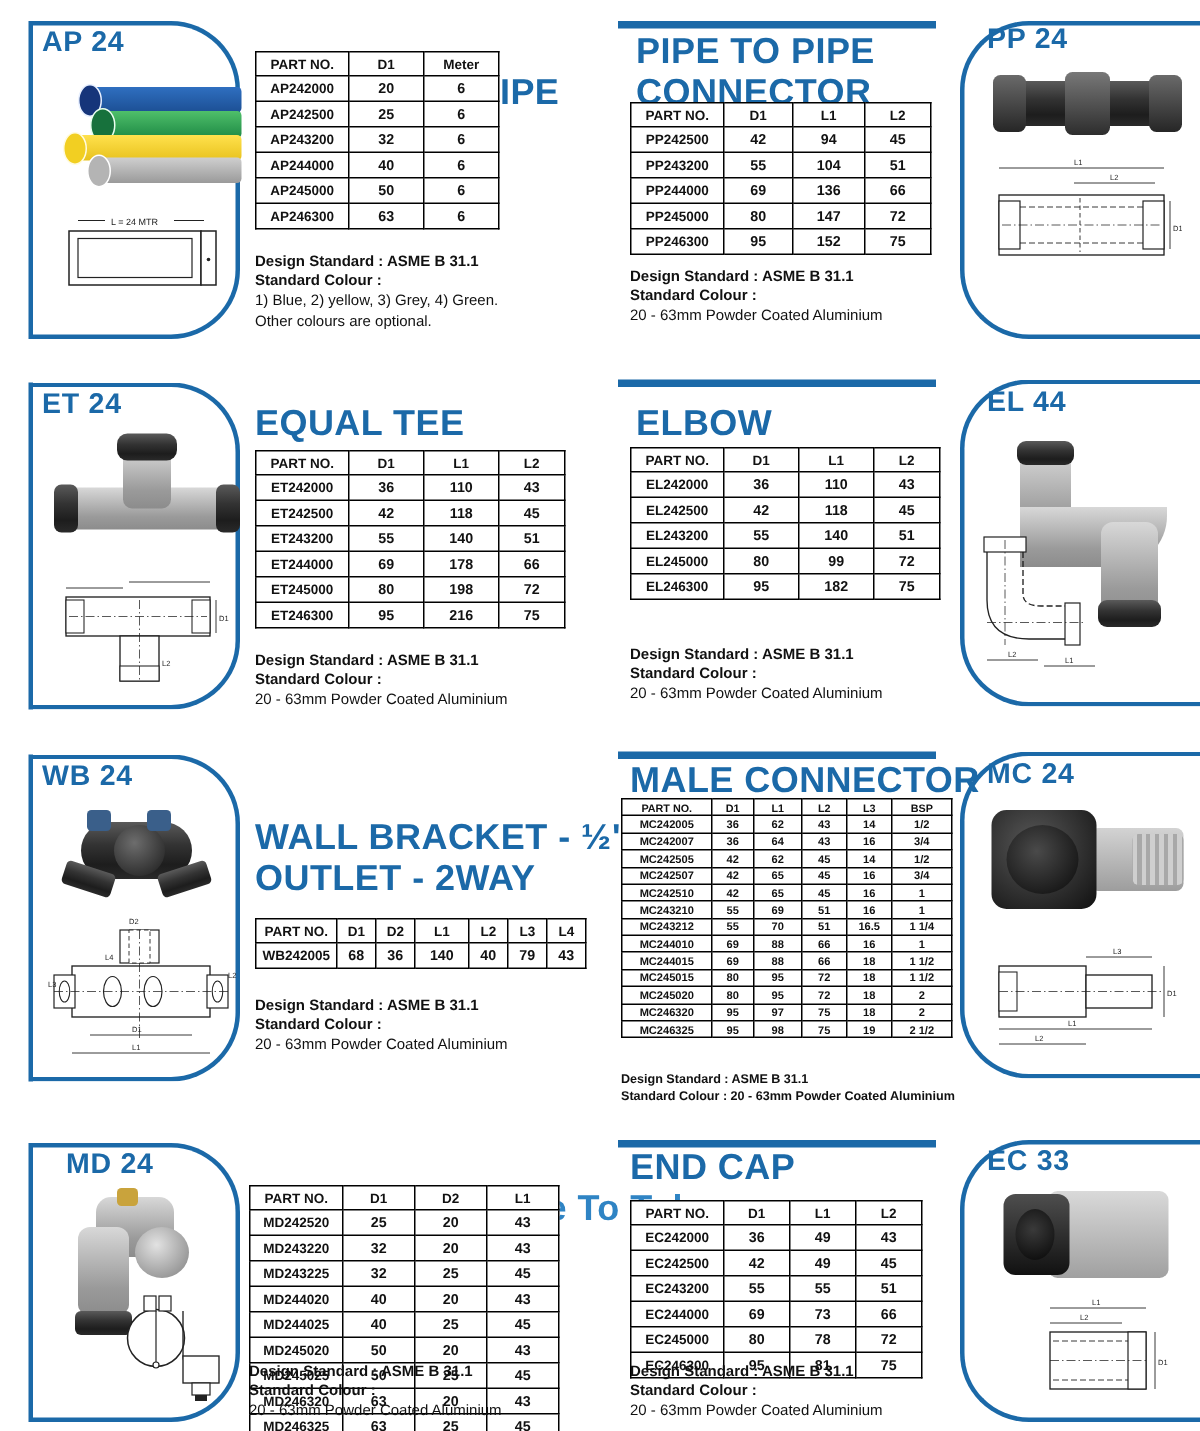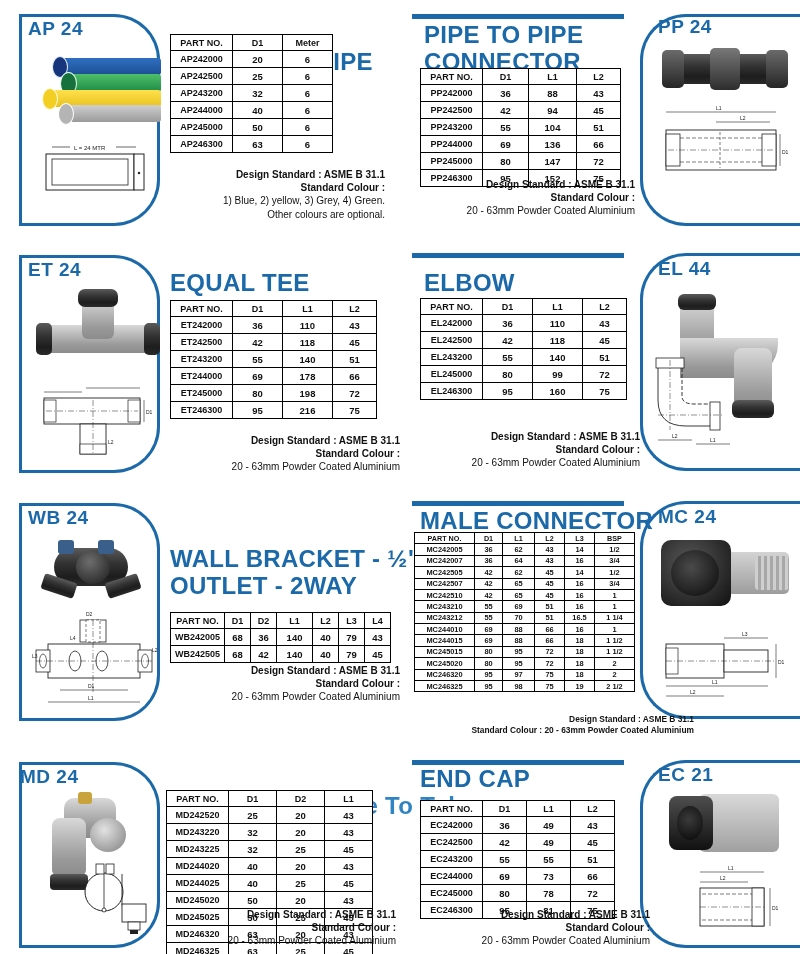--- a/index.html
+++ b/index.html
@@ -79,21 +79,20 @@
     font-size: 7.4px; padding: 0.7px 3px;
   }
   table.spec.dense th { font-size: 7.2px; }
 
   
   .notes {
     position:absolute;
     font-size: 10px;
     line-height: 1.32;
     color:#111;
-    text-align:right;
   }
   .notes .b { font-weight:700; }
   .notes.dense { font-size: 8.4px; line-height:1.3; }
 
   
   .photo { position:absolute; }
 
   
   .pipe { position:absolute; border-radius: 3px; }
   .pipe-cap { position:absolute; border-radius:50%; }
@@ -232,26 +231,20 @@
     <thead>
         <tr>
       <th style="width:62px">PART NO.</th>
       <th style="width:46px">D1</th>
       <th style="width:48px">L1</th>
       <th style="width:44px">L2</th>
     </tr>
       </thead>
     <tbody>
       <tr>
-          <td class="pn">PP242000</td>
-          <td>36</td>
-          <td>88</td>
-          <td>43</td>
-        </tr>
-      <tr>
           <td class="pn">PP242500</td>
           <td>42</td>
           <td>94</td>
           <td>45</td>
         </tr>
       <tr>
           <td class="pn">PP243200</td>
           <td>55</td>
           <td>104</td>
           <td>51</td>
@@ -428,21 +421,21 @@
         </tr>
       <tr>
           <td class="pn">EL245000</td>
           <td>80</td>
           <td>99</td>
           <td>72</td>
         </tr>
       <tr>
           <td class="pn">EL246300</td>
           <td>95</td>
-          <td>160</td>
+          <td>182</td>
           <td>75</td>
         </tr>
     </tbody>
   </table>
 
   <div class="notes" style="left:420px; top:430px; width:220px;">
     <div class="b">Design Standard : ASME B 31.1</div>
     <div class="b">Standard Colour :</div>
     <div>20 - 63mm Powder Coated Aluminium</div>
   </div>
@@ -501,29 +494,20 @@
     <tbody>
       <tr>
           <td class="pn">WB242005</td>
           <td>68</td>
           <td>36</td>
           <td>140</td>
           <td>40</td>
           <td>79</td>
           <td>43</td>
         </tr>
-      <tr>
-          <td class="pn">WB242505</td>
-          <td>68</td>
-          <td>42</td>
-          <td>140</td>
-          <td>40</td>
-          <td>79</td>
-          <td>45</td>
-        </tr>
     </tbody>
   </table>
 
   <div class="notes" style="left:170px; top:664px; width:230px;">
     <div class="b">Design Standard : ASME B 31.1</div>
     <div class="b">Standard Colour :</div>
     <div>20 - 63mm Powder Coated Aluminium</div>
   </div>
 
   <div class="blue-bar" style="left:412px; top:501px; width:212px;"></div>
@@ -678,21 +662,21 @@
         </tr>
     </tbody>
   </table>
 
   <div class="notes dense" style="left:414px; top:714px; width:280px;">
     <div class="b">Design Standard : ASME B 31.1</div>
     <div class="b">Standard Colour : 20 - 63mm Powder Coated Aluminium</div>
   </div>
 
   <div class="frame-left" style="left:22px; top:762px; width:138px; height:186px;"></div>
-  <div class="code-tag" style="left:20px; top:766px;">MD 24</div>
+  <div class="code-tag" style="left:44px; top:766px;">MD 24</div>
 
   <div class="photo" style="left:34px; top:790px; width:110px; height:115px;">
     <div class="grey-body" style="left:30px; top:8px; width:52px; height:40px; border-radius:10px;"></div>
     <div class="grey-body" style="left:56px; top:28px; width:36px; height:34px; border-radius:50%;
          background:radial-gradient(circle at 40% 35%,#e2e2e2,#7f7f7f);"></div>
     <div class="grey-body" style="left:18px; top:28px; width:34px; height:58px; border-radius:8px 8px 6px 6px;"></div>
     <div style="position:absolute; left:44px; top:2px; width:14px; height:12px; background:#c9a33c; border-radius:3px;"></div>
     <div class="dark-body" style="left:16px; top:84px; width:38px; height:16px; border-radius:4px;"></div>
   </div>
 
@@ -782,21 +766,21 @@
   </table>
 
   <div class="notes" style="left:166px; top:908px; width:230px;">
     <div class="b">Design Standard : ASME B 31.1</div>
     <div class="b">Standard Colour :</div>
     <div>20 - 63mm Powder Coated Aluminium</div>
   </div>
 
   <div class="blue-bar" style="left:412px; top:760px; width:212px;"></div>
   <div class="frame-right" style="left:640px; top:760px; width:168px; height:188px;"></div>
-  <div class="code-tag right" style="left:658px; top:764px;">EC 21</div>
+  <div class="code-tag right" style="left:658px; top:764px;">EC 33</div>
 
   <div class="photo" style="left:665px; top:790px; width:120px; height:68px;">
     <div class="grey-body" style="left:34px; top:4px; width:80px; height:58px; border-radius:6px;
          background:linear-gradient(180deg,#d9d9d9,#a0a0a0);"></div>
     <div class="dark-body" style="left:4px; top:6px; width:44px; height:54px; border-radius:8px;
          background:linear-gradient(180deg,#4e4e4e,#111);"></div>
     <div class="dark-body" style="left:12px; top:16px; width:26px; height:34px; border-radius:50%;
          background:radial-gradient(circle at 45% 40%,#3a3a3a,#060606);"></div>
   </div>
 

